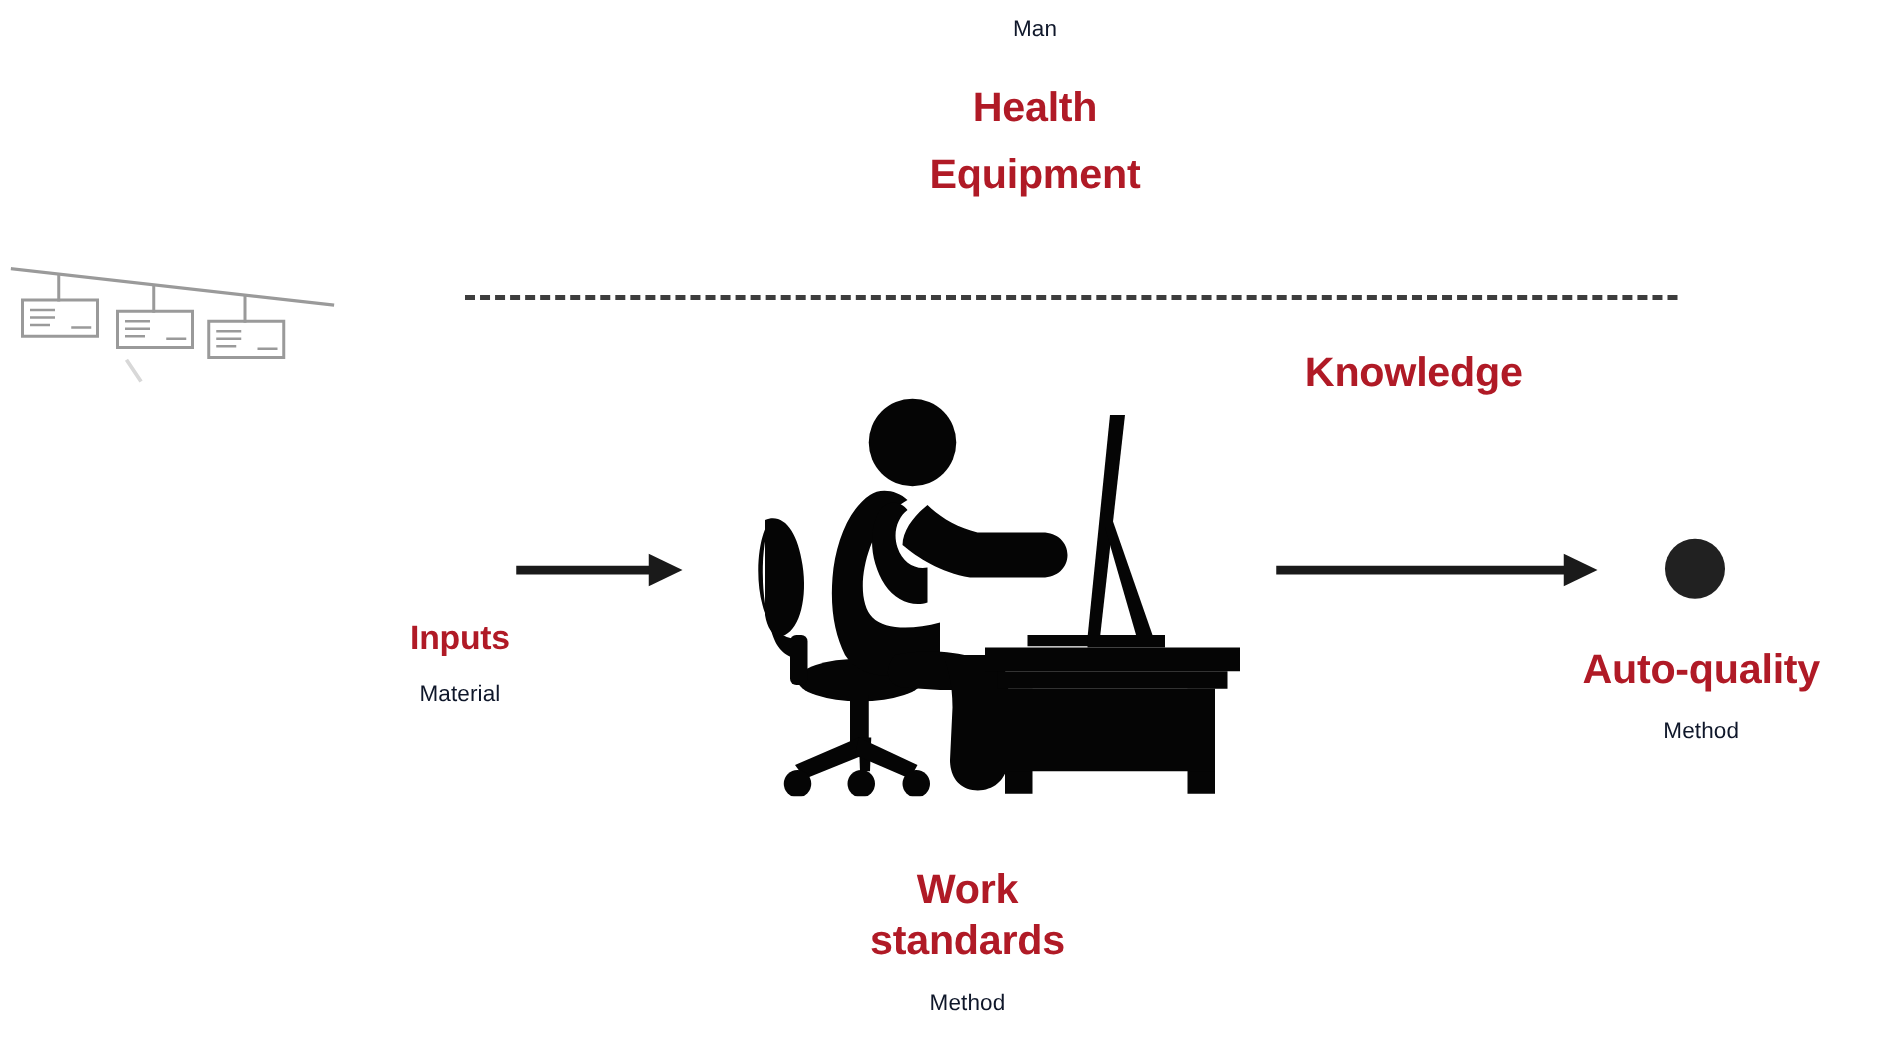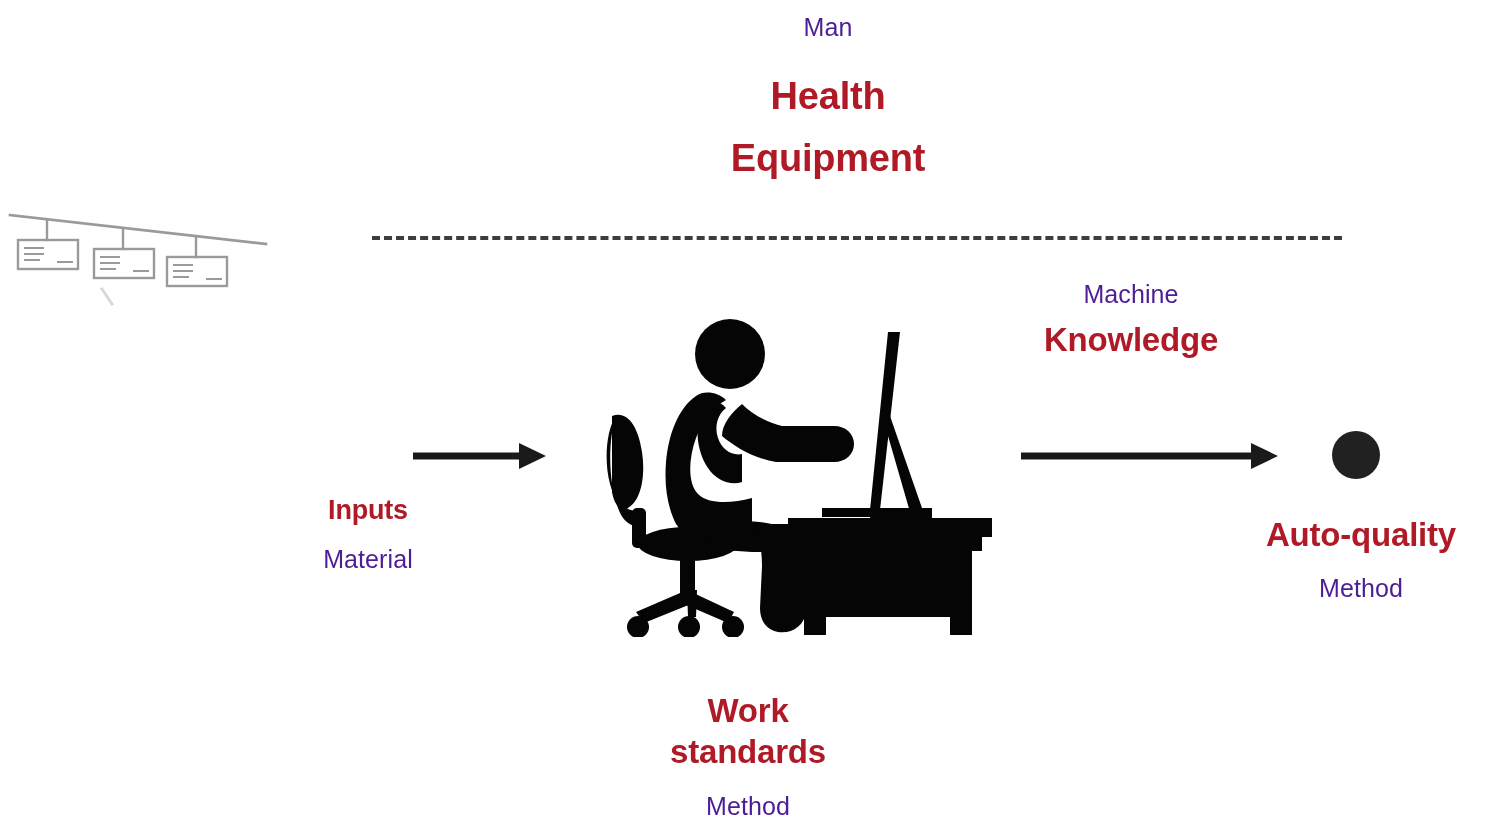--- a/index.html
+++ b/index.html
@@ -22,52 +22,52 @@
   .abs { position: absolute; }
 
   
   .label-group {
     position: absolute;
     text-align: center;
     line-height: 1.05;
     white-space: nowrap;
   }
   .cat-label {
-    font-size: 25px;
+    font-size: 18px;
     font-weight: 400;
-    color: #4c1d95;
+    color: #0f172a;
     letter-spacing: 0.1px;
   }
   .key-label {
     font-size: 31px;
     font-weight: 700;
     color: #b01a26;
     letter-spacing: -0.2px;
   }
 
   
   #man-block { left: 628px; top: 14px; width: 400px; }
   #man-block .cat-label { margin-bottom: 26px; }
-  #man-block .key-label { font-size: 38px; line-height: 1.62; }
+  #man-block .key-label { font-size: 33px; line-height: 1.62; }
 
   
   #machine-block { left: 931px; top: 281px; width: 400px; }
   #machine-block .cat-label { margin-bottom: 16px; }
   #machine-block .key-label { font-size: 33px; }
 
   
   #inputs-block { left: 168px; top: 496px; width: 400px; }
   #inputs-block .key-label { font-size: 27px; margin-bottom: 22px; }
 
   
   #auto-block { left: 1161px; top: 518px; width: 400px; }
   #auto-block .key-label { font-size: 33px; margin-bottom: 22px; }
 
   
-  #work-block { left: 548px; top: 690px; width: 400px; }
+  #work-block { left: 574px; top: 690px; width: 400px; }
   #work-block .key-label { font-size: 33px; line-height: 1.25; }
   #work-block .cat-label { margin-top: 20px; }
 
   
   #divider {
     left: 372px;
     top: 236px;
     width: 970px;
     height: 0;
     border-top: 4px dashed #3d3d3d;
@@ -133,21 +133,20 @@
 
   <div class="label-group" id="man-block">
     <div class="cat-label">Man</div>
     <div class="key-label">Health</div>
     <div class="key-label">Equipment</div>
   </div>
 
   <div class="abs" id="divider"></div>
 
   <div class="label-group" id="machine-block">
-    <div class="cat-label">Machine</div>
     <div class="key-label">Knowledge</div>
   </div>
 
   <div class="arrow" style="left:405px; top:437px;">
     <svg width="150" height="38" viewBox="0 0 150 38" aria-hidden="true">
       <path d="M8 19 H118" stroke="#1a1a1a" stroke-width="7" fill="none"></path>
       <path d="M114 6 L141 19 L114 32 Z" fill="#1a1a1a"></path>
     </svg>
   </div>
 

